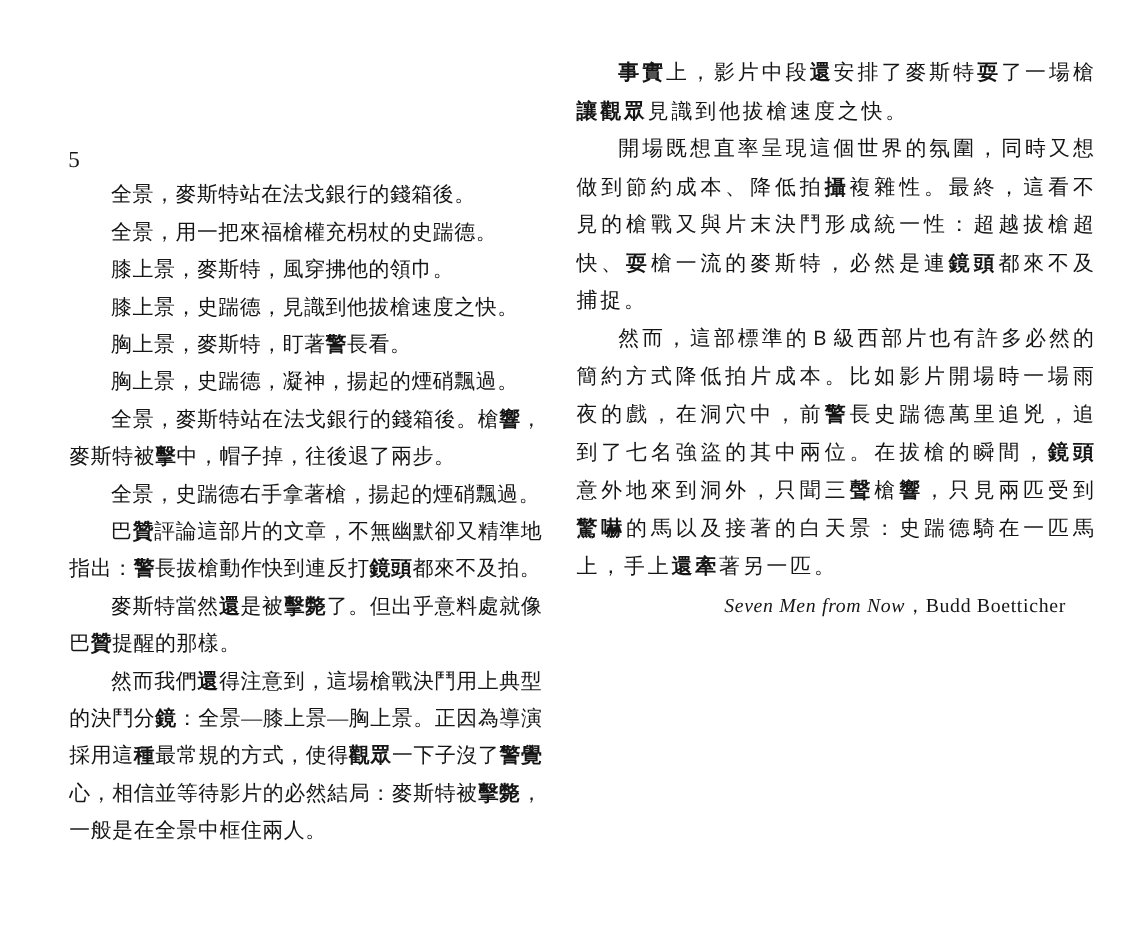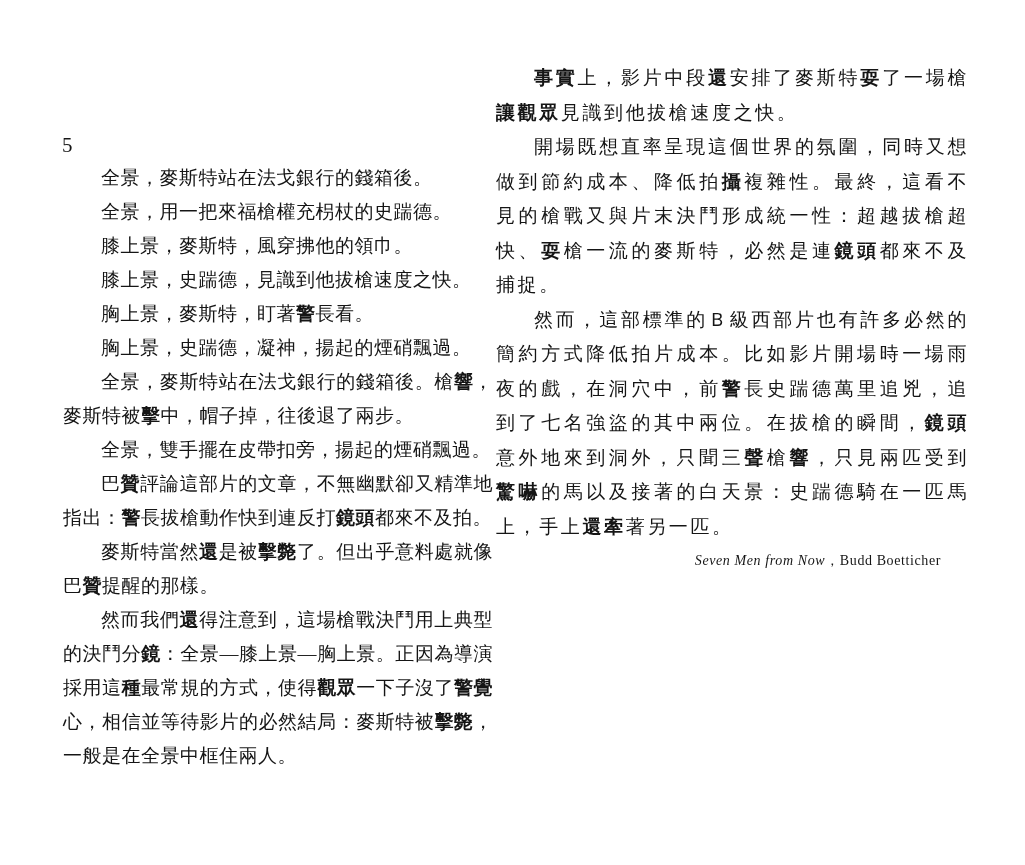--- a/index.html
+++ b/index.html
@@ -33,32 +33,31 @@
   .col b { font-weight: bold; }
   .col-left {
     left: 63px;
     top: 161px;
     width: 430px;
     font-size: 19px;
     line-height: 34px;
     letter-spacing: 0.5px;
   }
   .col-right {
-    left: 496px;
+    left: 524px;
     top: 50px;
     width: 473px;
     font-size: 19px;
     line-height: 34.5px;
     letter-spacing: 2.6px;
-    margin-top: 11px;
   }
   .attribution {
     text-align: right;
     text-indent: 0;
-    font-size: 14px;
+    font-size: 18px;
     letter-spacing: 0.6px;
     padding-right: 28px;
     line-height: 34.5px;
     white-space: nowrap;
   }
   .attribution .film-title { font-style: italic; }
 </style>
 </head>
 <body>
 
@@ -67,21 +66,21 @@
   <div class="pagenum">5</div>
 
   <div class="col col-left">
       <p>全景，麥斯特站在法戈銀行的錢箱後。</p>
       <p>全景，用一把來福槍權充枴杖的史踹德。</p>
       <p>膝上景，麥斯特，風穿拂他的領巾。</p>
       <p>膝上景，史踹德，見識到他拔槍速度之快。</p>
       <p>胸上景，麥斯特，盯著<b>警</b>長看。</p>
       <p>胸上景，史踹德，凝神，揚起的煙硝飄過。</p>
       <p>全景，麥斯特站在法戈銀行的錢箱後。槍<b>響</b>，麥斯特被<b>擊</b>中，帽子掉，往後退了兩步。</p>
-      <p>全景，雙手擺在皮帶扣旁，揚起的煙硝飄過。</p>
+      <p>全景，史踹德右手拿著槍，揚起的煙硝飄過。</p>
       <p>巴<b>贊</b>評論這部片的文章，不無幽默卻又精準地指出：<b>警</b>長拔槍動作快到連反打<b>鏡</b><b>頭</b>都來不及拍。</p>
       <p>麥斯特當然<b>還</b>是被<b>擊</b><b>斃</b>了。但出乎意料處就像巴<b>贊</b>提醒的那樣。</p>
       <p>然而我們<b>還</b>得注意到，這場槍戰決鬥用上典型的決鬥分<b>鏡</b>：全景—膝上景—胸上景。正因為導演採用這<b>種</b>最常規的方式，使得<b>觀</b><b>眾</b>一下子沒了<b>警</b><b>覺</b>心，相信並等待影片的必然結局：麥斯特被<b>擊</b><b>斃</b>，一般是在全景中框住兩人。</p>
     </div>
 
   <div class="col col-right">
     <div>
         <p><b>事</b><b>實</b>上，影片中段<b>還</b>安排了麥斯特<b>耍</b>了一場槍<b>讓</b><b>觀</b><b>眾</b>見識到他拔槍速度之快。</p>
         <p>開場既想直率呈現這個世界的氛圍，同時又想做到節約成本、降低拍<b>攝</b>複雜性。最終，這看不見的槍戰又與片末決鬥形成統一性：超越拔槍超快、<b>耍</b>槍一流的麥斯特，必然是連<b>鏡</b><b>頭</b>都來不及捕捉。</p>
         <p>然而，這部標準的Ｂ級西部片也有許多必然的簡約方式降低拍片成本。比如影片開場時一場雨夜的戲，在洞穴中，前<b>警</b>長史踹德萬里追兇，追到了七名強盜的其中兩位。在拔槍的瞬間，<b>鏡</b><b>頭</b>意外地來到洞外，只聞三<b>聲</b>槍<b>響</b>，只見兩匹受到<b>驚</b><b>嚇</b>的馬以及接著的白天景：史踹德騎在一匹馬上，手上<b>還</b><b>牽</b>著另一匹。</p>

